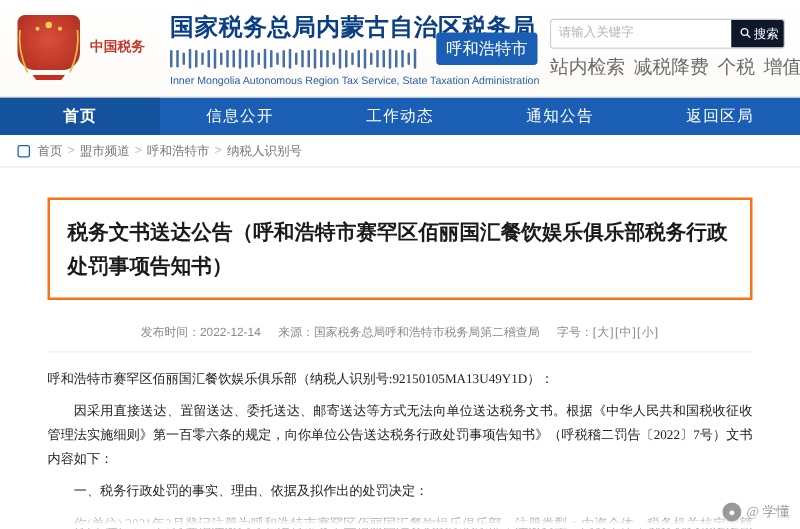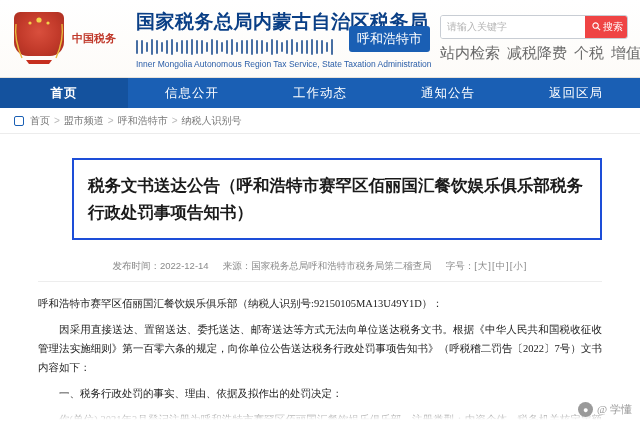--- a/index.html
+++ b/index.html
@@ -110,21 +110,21 @@
     flex:1 1 auto;
     height:100%;
     font-size:10px;
     padding:0 6px;
     color:#333;
     font-family:"Liberation Sans", sans-serif;
   }
   .searchbar input::placeholder { color:#b5b5b5; }
   .searchbar .go {
     flex:0 0 auto;
-    background:#ef4444;
+    background:#0f172a;
     color:#fff;
     font-size:10px;
     height:100%;
     display:flex; align-items:center; gap:2px;
     padding:0 7px;
     cursor:pointer;
     font-family:Liberation Serif, serif;
   }
   .quicklinks {
     display:flex; gap:7px;
@@ -164,24 +164,23 @@
     width:10px;height:10px;display:inline-block;
     border:1.4px solid #1a5fb4;border-radius:2px;margin-right:2px;
   }
   .crumb a { color:#777; text-decoration:none; cursor:pointer; }
   .crumb .sep { color:#bbb; }
   .crumb .cur { color:#777; }
 
   
   .page { padding:14px 38px 0 38px; }
   .headline-box {
-    border:2px solid #1d4ed8;
+    border:2px solid #f97316;
     padding:12px 14px;
     margin-top:10px;
-    margin-left:34px;
   }
   .headline {
     font-family:"Liberation Serif", serif;
     font-weight:bold;
     font-size:16.5px;
     line-height:27px;
     color:#1a1a1a;
     text-align:left;
   }
   .meta {

